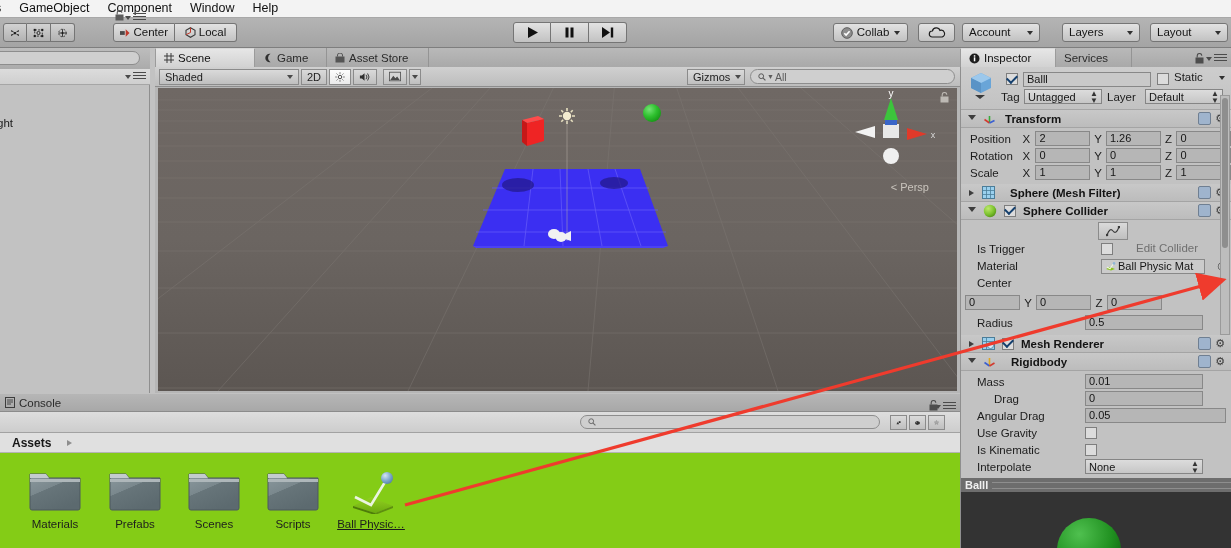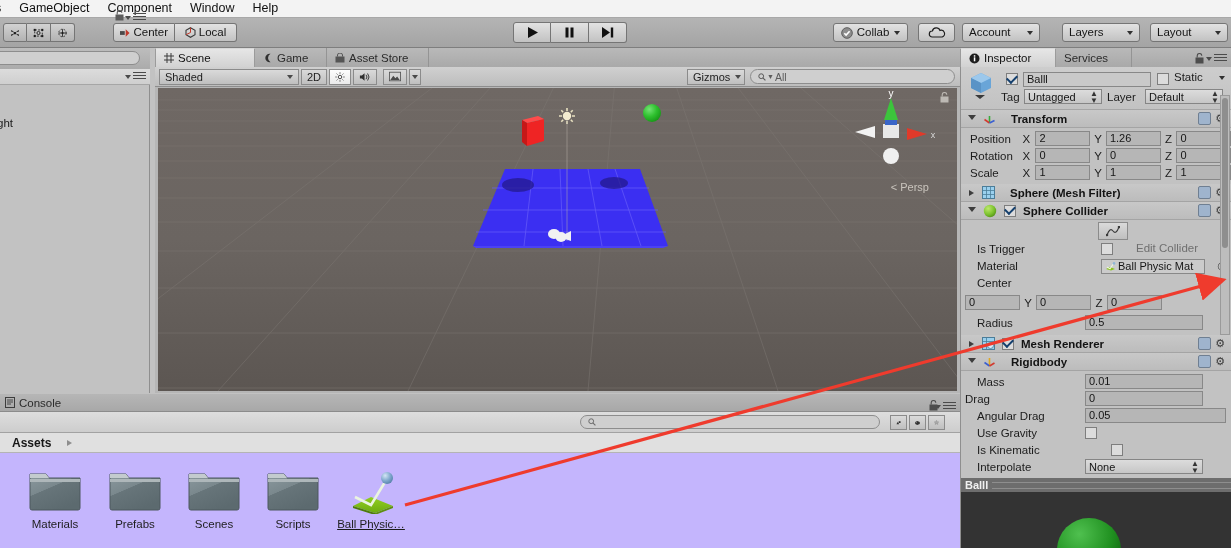--- a/index.html
+++ b/index.html
@@ -103,21 +103,21 @@
 
   
   #consoleTab { position:absolute; left:0; top:394px; width:960px; height:18px;
                 background: linear-gradient(#b6b6b6,#a8a8a8); border-bottom:1px solid #8c8c8c;
                 display:flex; align-items:center; gap:4px; padding-left:5px; }
   #projToolbar { position:absolute; left:0; top:412px; width:960px; height:21px;
                  background: linear-gradient(#dedede,#cdcdcd); border-bottom:1px solid #a2a2a2; }
   #projBread { position:absolute; left:0; top:433px; width:960px; height:20px;
                background:#e0e0e0; border-bottom:1px solid #b4b4b4;
                display:flex; align-items:center; gap:16px; padding-left:12px; }
-  #projGrid { position:absolute; left:0; top:453px; width:960px; height:95px; background:#c4b5fd; }
+  #projGrid { position:absolute; left:0; top:453px; width:960px; height:95px; background:#84cc16; }
   .asset { position:absolute; width:86px; text-align:center; }
   .asset .lbl { font-size:11.5px; color:#1d1d1d; margin-top:4px; white-space:nowrap; }
   .folder { width:60px;height:48px;margin:0 auto;position:relative; }
 
   
   #inspector { position:absolute; left:960px; top:48px; width:271px; height:500px; background:#c2c2c2; }
   #inspTabs { position:absolute; left:0; top:0; width:271px; height:19px;
               background: linear-gradient(#b9b9b9,#a9a9a9); }
   #inspBody { position:absolute; left:0; top:19px; width:271px; bottom:0; background:#c2c2c2;
               border-left:1px solid #8f8f8f; }
@@ -658,21 +658,21 @@
         </div>
       </div>
 
       <div class="comp-hdr">
         <span class="foldout open" style="margin-left:7px"></span>
         <svg width="13" height="13" viewBox="0 0 13 13" style="margin-left:3px">
           <path d="M6.5 11 L6.5 4" stroke="#3aaa3a" stroke-width="1.6"></path>
           <path d="M6.5 11 L1.5 7.5" stroke="#d23b2f" stroke-width="1.6"></path>
           <path d="M6.5 11 L11.5 8.5" stroke="#3a5fd2" stroke-width="1.6"></path>
           </svg>
-        <span class="comp-title" style="margin-left:11px">Transform</span>
+        <span class="comp-title" style="margin-left:5px">Transform</span>
         <span style="margin-left:auto;display:flex;align-items:center;gap:4px;padding-right:6px">
           <span class="helpico"></span>
           <span class="gearico">⚙</span>
         </span>
       </div>
       <div style="padding:2px 0 3px 0">
         <div class="row">
           <span style="width:62px;padding-left:9px">Position</span>
           <span style="width:13px">X</span>
           <div class="field" style="width:55px">2</div>
@@ -804,33 +804,33 @@
           <span class="helpico"></span>
           <span class="gearico">⚙</span>
         </span>
       </div>
       <div style="padding-top:2px">
         <div class="row">
           <span style="width:124px;padding-left:16px">Mass</span>
           <div class="field" style="width:118px">0.01</div>
         </div>
         <div class="row">
-          <span style="width:124px;padding-left:4px">Drag</span>
+          <span style="width:124px;padding-left:33px">Drag</span>
           <div class="field" style="width:118px">0</div>
         </div>
         <div class="row">
           <span style="width:124px;padding-left:16px">Angular Drag</span>
           <div class="field" style="width:141px">0.05</div>
         </div>
         <div class="row">
           <span style="width:124px;padding-left:16px">Use Gravity</span>
           <span class="chk"></span>
         </div>
         <div class="row">
-          <span style="width:150px;padding-left:16px">Is Kinematic</span>
+          <span style="width:124px;padding-left:16px">Is Kinematic</span>
           <span class="chk"></span>
         </div>
         <div class="row">
           <span style="width:124px;padding-left:16px">Interpolate</span>
           <div class="dropdown" style="width:118px">
             <span>None</span>
             <span class="updown">▲<br>▼</span>
           </div>
         </div>
       </div>

